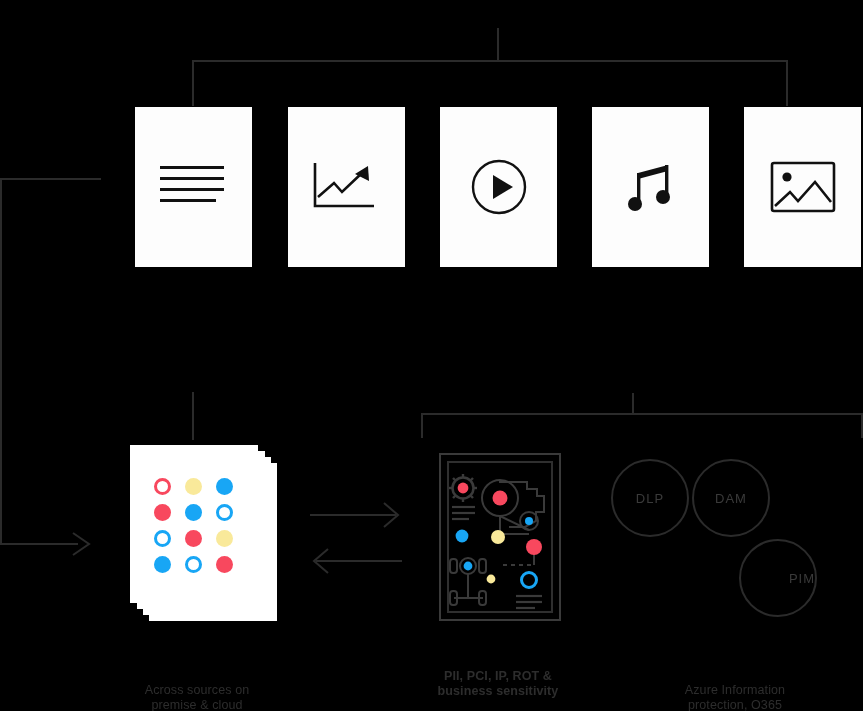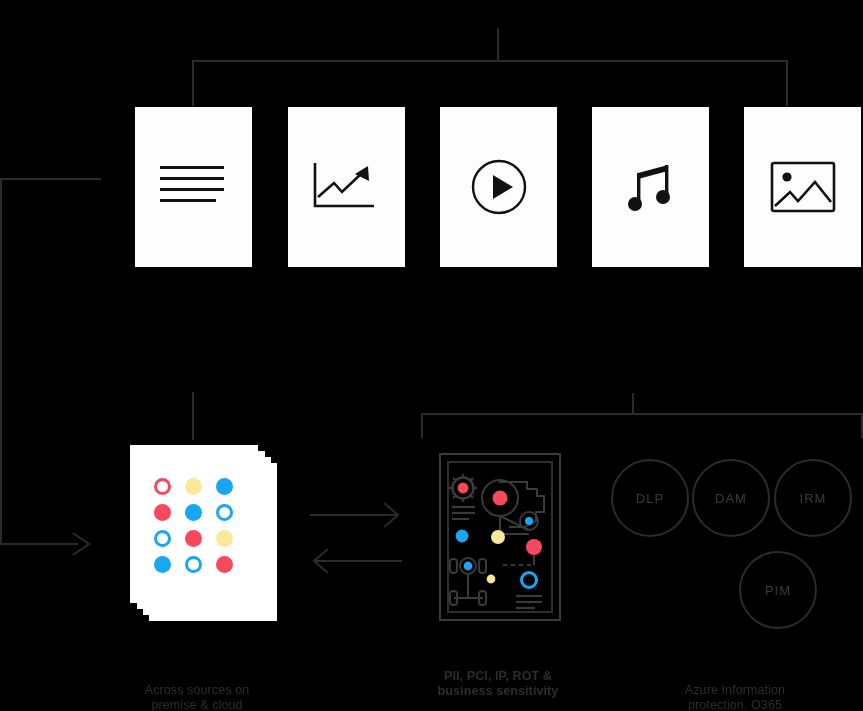--- a/index.html
+++ b/index.html
@@ -224,22 +224,19 @@
       <path d="M22 51 L8 63 L22 75"></path>
     </g>
   </svg>
 
   <div class="circ" style="left:692px;top:459px;width:74px;height:74px;">
     <span>DAM</span>
   </div>
   <div class="circ" style="left:611px;top:459px;width:74px;height:74px;">
     <span>DLP</span>
   </div>
-  <div class="circ" style="left:774px;top:459px;width:74px;height:74px;">
-    <span>IRM</span>
-  </div>
-  <div class="circ" style="left:739px;top:551px;width:74px;height:74px;">
+  <div class="circ" style="left:739px;top:539px;width:74px;height:74px;justify-content:flex-end;">
     <span>PIM</span>
   </div>
   <div class="caption" style="left:654px;top:683px;width:162px;">Azure Information
 protection, O365</div>
 
 </div>
 
 </body></html>

